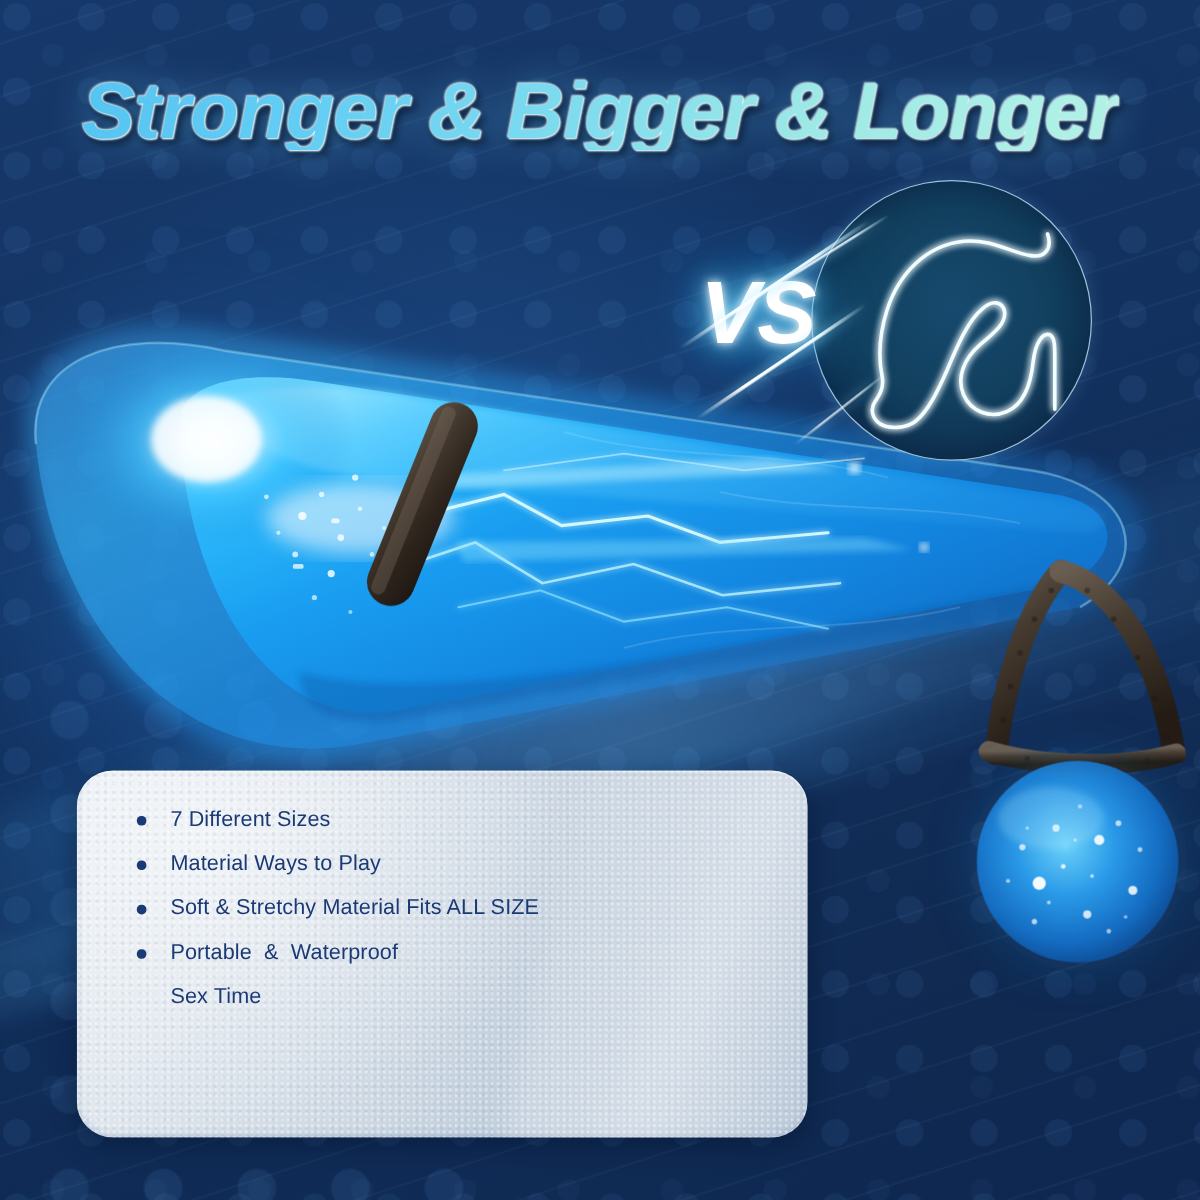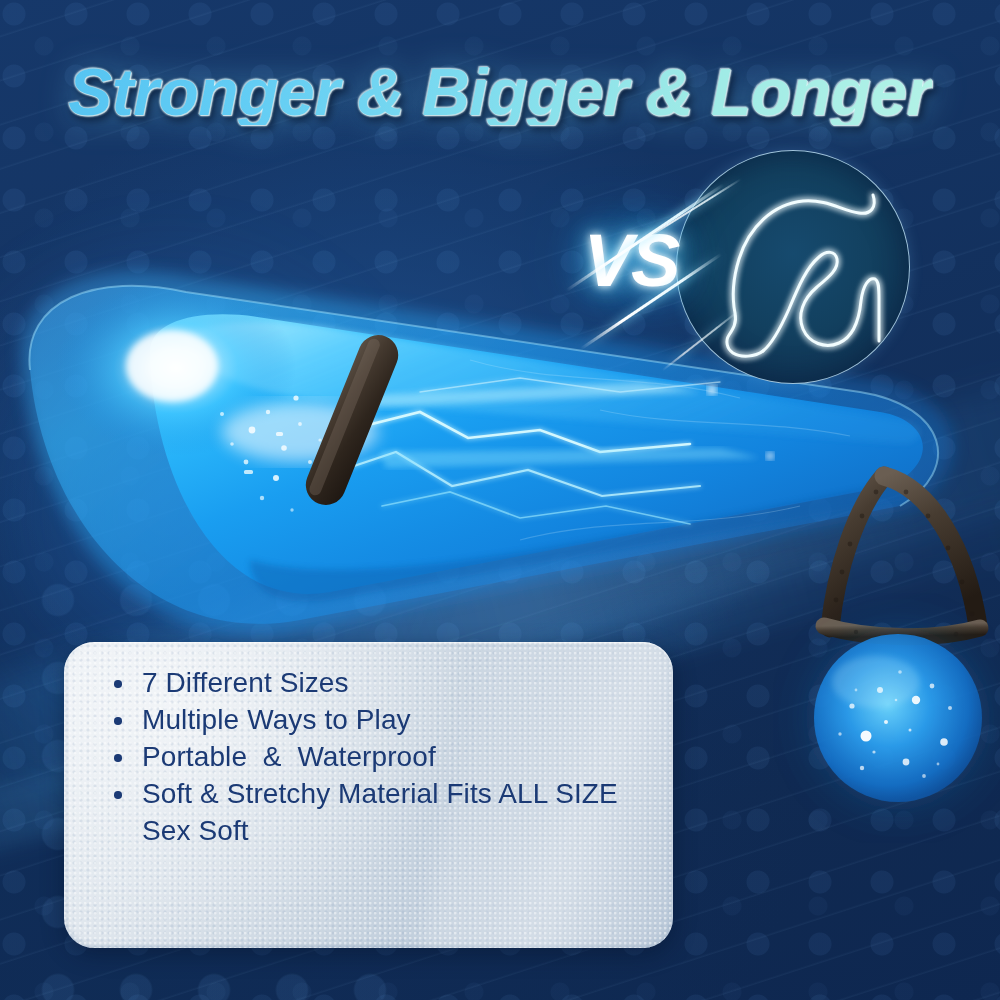--- a/index.html
+++ b/index.html
@@ -206,21 +206,21 @@
     position: relative;
     list-style: none;
     margin: 0;
     padding: 22px 0 0 46px;
     z-index: 2;
   }
   .feature-item {
     position: relative;
     color: #1b3a75;
     font-family: "Liberation Sans", sans-serif;
-    font-size: 28px;
+    font-size: 18px;
     line-height: 37px;
     letter-spacing: 0.1px;
     padding-left: 32px;
     white-space: pre;
   }
   .feature-item::before {
     content: "";
     position: absolute;
     left: 4px; top: 16px;
     width: 7.5px; height: 7.5px;
@@ -466,20 +466,20 @@
     <div class="bolt b3"></div>
     <div class="bolt b4"></div>
     <div class="vs-text">VS</div>
   </div>
 
   <div class="panel">
     <div class="panel-grain"></div>
     <div class="panel-sheen"></div>
     <ul class="feature-list">
       <li class="feature-item">7 Different Sizes</li>
-      <li class="feature-item">Multiple Ways to Play</li>
+      <li class="feature-item">Material Ways to Play</li>
+      <li class="feature-item">Soft &amp; Stretchy Material Fits ALL SIZE</li>
       <li class="feature-item">Portable  &amp;  Waterproof</li>
-      <li class="feature-item">Soft &amp; Stretchy Material Fits ALL SIZE</li>
-      <li class="feature-item cont">Sex Soft</li>
+      <li class="feature-item cont">Sex Time</li>
     </ul>
   </div>
 
 </div>
 
 </body></html>

